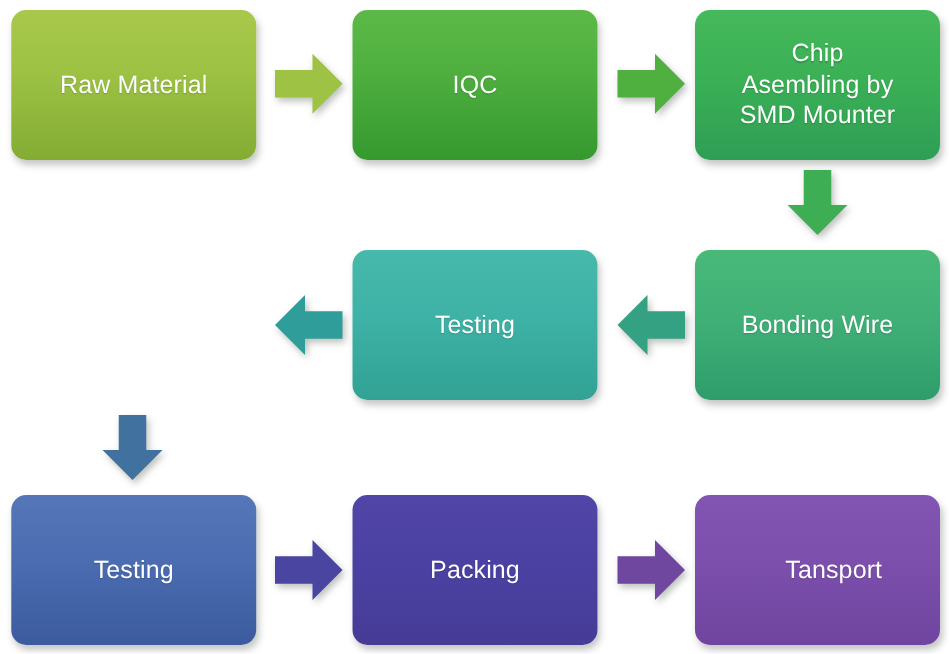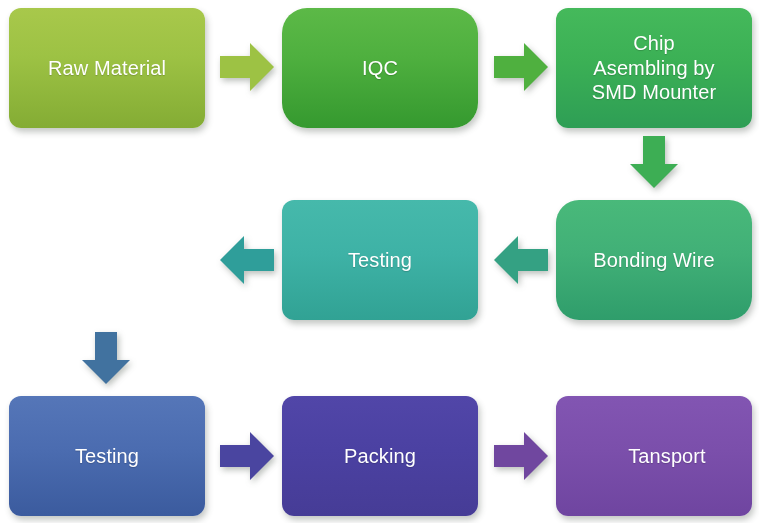--- a/index.html
+++ b/index.html
@@ -41,23 +41,23 @@
   
   .r1 { top: 8px;   width: 196px; height: 120px; }
   .r2 { top: 200px; width: 196px; height: 120px; }
   .r3 { top: 396px; width: 196px; height: 120px; }
   .c1 { left: 9px;  }
   .c2 { left: 282px;}
   .c3 { left: 556px;}
 
   
   .fill-yellowgreen { background: linear-gradient(180deg,#a8c84b 0%, #9dc244 40%, #84ac34 100%); justify-content: center; }
-  .fill-green       { background: linear-gradient(180deg,#5cb947 0%, #4fb03f 40%, #35992f 100%); border-radius: 25px; }
+  .fill-green       { background: linear-gradient(180deg,#5cb947 0%, #4fb03f 40%, #35992f 100%); }
   .fill-green2      { background: linear-gradient(180deg,#45b95b 0%, #3bb055 45%, #2e9e55 100%); justify-content: center; }
-  .fill-greenteal   { background: linear-gradient(180deg,#49b97a 0%, #41b077 45%, #2f9d6b 100%); border-radius: 23px; }
+  .fill-greenteal   { background: linear-gradient(180deg,#49b97a 0%, #41b077 45%, #2f9d6b 100%); }
   .fill-teal        { background: linear-gradient(180deg,#46b9ab 0%, #3eb2a6 45%, #31a294 100%); }
   .fill-steelblue   { background: linear-gradient(180deg,#4a93b5 0%, #4088ac 45%, #2f769c 100%); }
   .fill-blue        { background: linear-gradient(180deg,#5576b8 0%, #4b6cb0 45%, #3b5b9e 100%); }
   .fill-indigo      { background: linear-gradient(180deg,#5146a8 0%, #4b41a2 45%, #463c96 100%); }
   .fill-purple      { background: linear-gradient(180deg,#8255b2 0%, #7b4fab 45%, #6f45a0 100%); padding-left: 36px; }
 
   
   .arrow {
     position: absolute;
     filter: drop-shadow(2px 3px 3px rgba(60,70,60,0.34));

